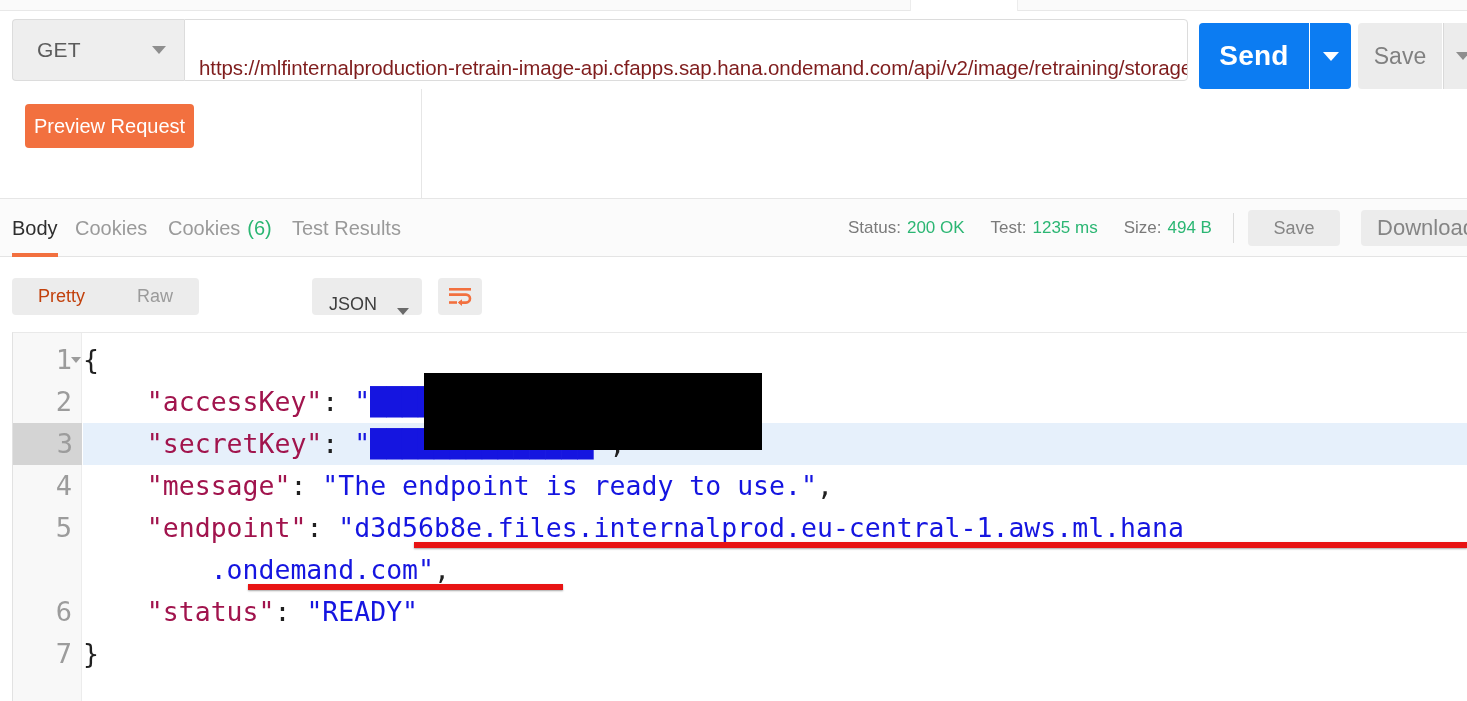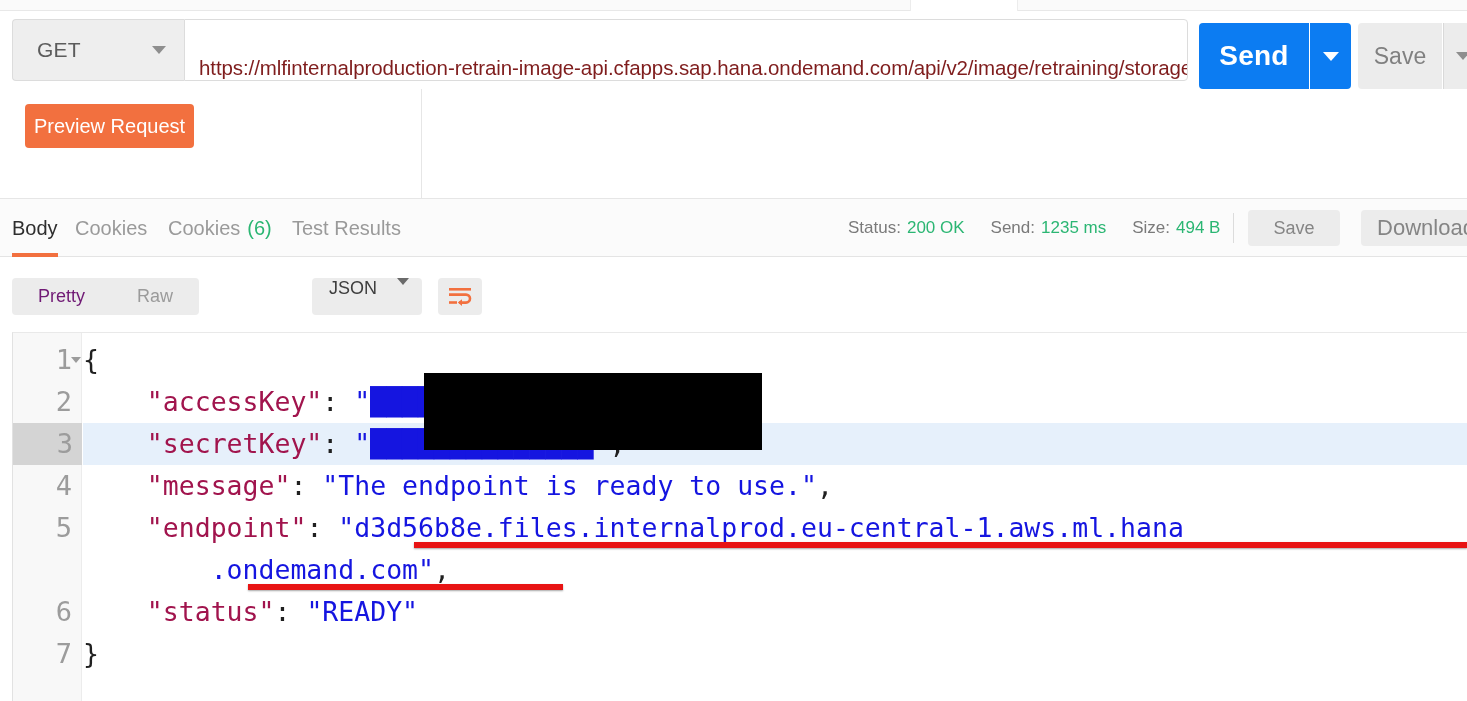--- a/index.html
+++ b/index.html
@@ -134,26 +134,26 @@
 
   
   .fmtbar {
     position:absolute; left:0; top:257px; width:1467px; height:75px; background:#ffffff;
   }
   .seg-group {
     position:absolute; left:12px; top:21px; height:37px; background:#ececec; border-radius:4px;
     display:flex; align-items:center;
   }
   .seg { padding:0 26px; height:37px; display:flex;align-items:center; font-size:18px; cursor:pointer;}
-  .seg.active { color:#701a75; }
+  .seg.active { color:#c2410c; }
   .seg.idle { color:#9b9b9b; }
 
   .json-select {
     position:absolute; left:312px; top:21px; width:110px; height:37px; background:#ececec;
-    border-radius:4px; display:flex;align-items:flex-start;justify-content:space-between;
+    border-radius:4px; display:flex;align-items:flex-end;justify-content:space-between;
     padding:0 13px 0 17px; cursor:pointer;
   }
   .json-select span { font-size:18px; color:#3e3e3e; }
   .json-select .caret-dn { border-left-width:6px;border-right-width:6px;border-top-width:7px;border-top-color:#6a6a6a; }
 
   .wrap-btn {
     position:absolute; left:438px; top:21px; width:44px; height:37px; background:#ececec;
     border-radius:4px; display:flex;align-items:center;justify-content:center; cursor:pointer;
   }
 
@@ -261,21 +261,21 @@
 
     <div class="rtab idle" style="left:292px;">
       <span>Test Results</span>
     </div>
 
     <div class="statusgrp">
       <span class="pair">
         <span>Status:</span><span class="val">200 OK</span>
       </span>
       <span class="pair">
-        <span>Send:</span><span class="val">1235 ms</span>
+        <span>Test:</span><span class="val">1235 ms</span>
       </span>
       <span class="pair">
         <span>Size:</span><span class="val">494 B</span>
       </span>
     </div>
 
     <div class="resp-sep"></div>
 
     <div class="resp-save-btn">
       <span>Save</span>

